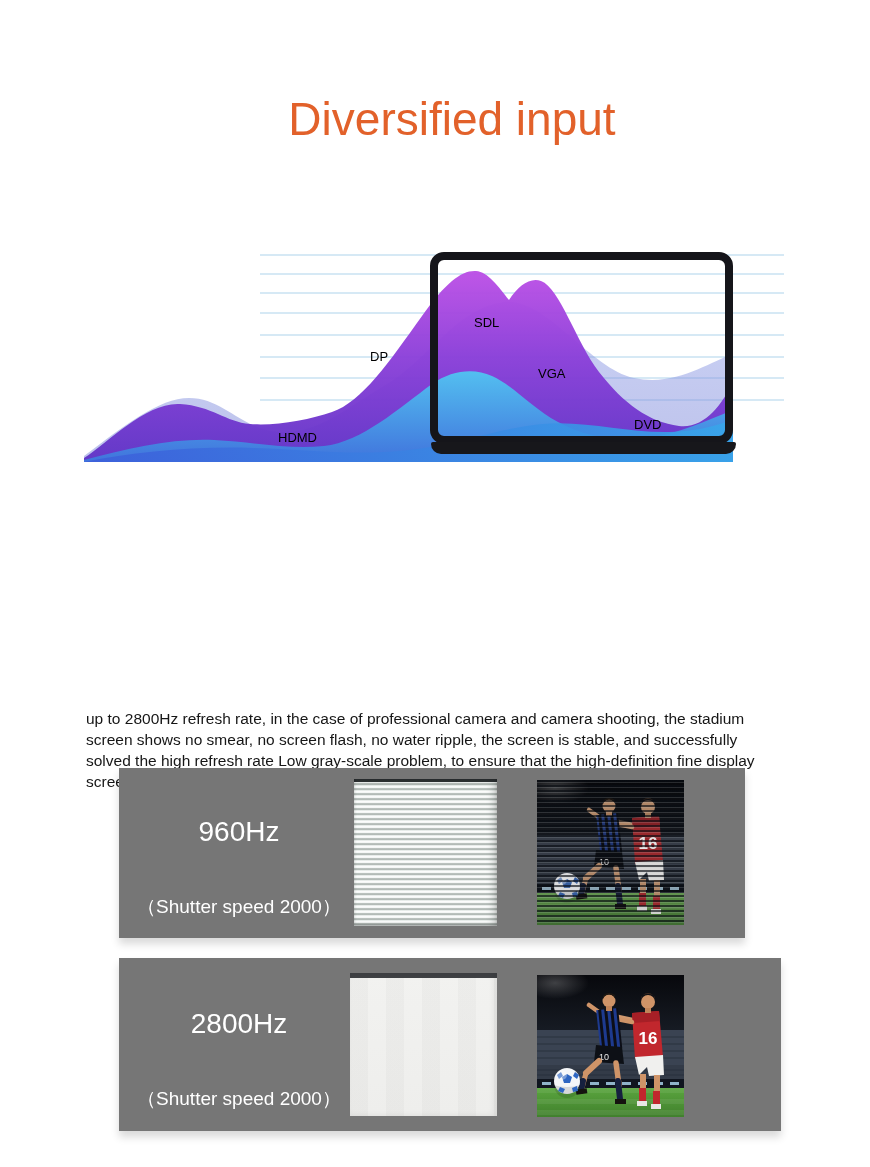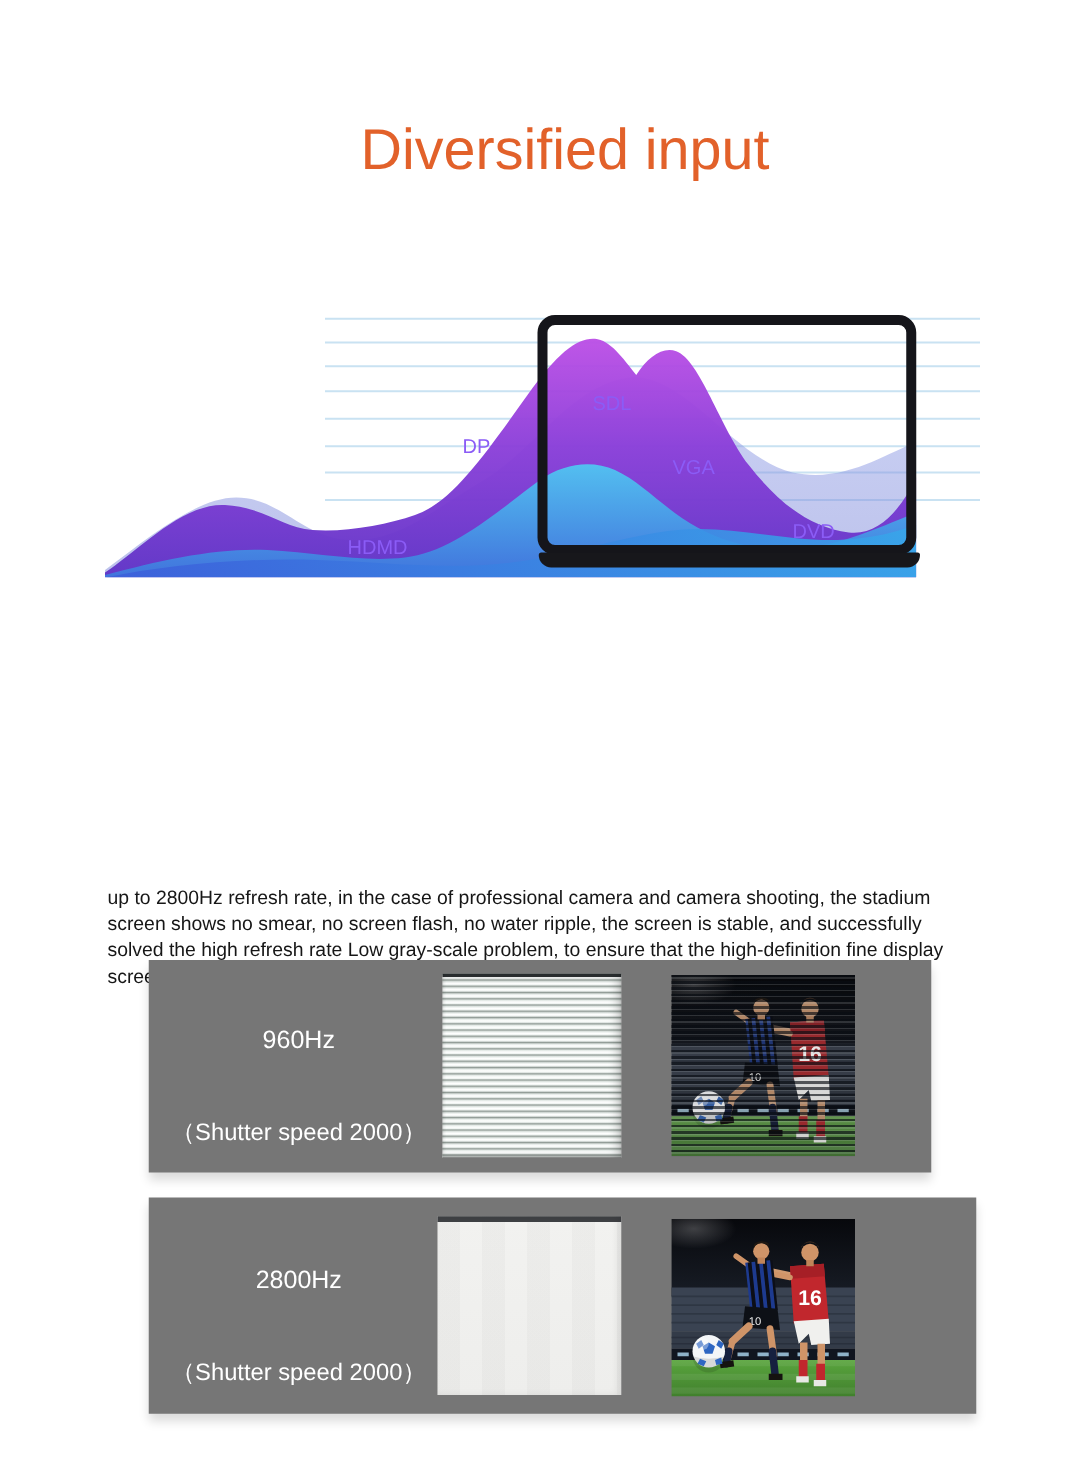--- a/index.html
+++ b/index.html
@@ -15,36 +15,36 @@
   #desc1{left:128px;top:147px;width:618px;}
   #desc2{left:86px;top:708px;width:700px;}
 
   
   #graphic{position:absolute;left:84px;top:250px;width:700px;height:212px;}
   #graphic svg{position:absolute;left:0;top:0;}
   .tablet-frame{position:absolute;left:346px;top:2px;width:287px;height:176px;
       border:8px solid #15151a;border-radius:14px;background:transparent;}
   .tablet-base{position:absolute;left:347px;top:192px;width:305px;height:12px;
       background:#17171b;border-radius:2px 2px 10px 10px;}
-  .wave-label{position:absolute;font-size:16px;color:#8b5cf6;}
+  .wave-label{position:absolute;font-size:13px;color:#000000;}
   #lbl-dp  {left:286px;top:99px;}
   #lbl-sdl {left:390px;top:65px;}
   #lbl-vga {left:454px;top:116px;}
   #lbl-hdmd{left:194px;top:180px;}
   #lbl-dvd {left:550px;top:167px;}
 
   
   .panel{position:absolute;left:119px;width:626px;background:#767676;
       box-shadow:0 6px 8px rgba(0,0,0,0.15);}
   #panel-960 {top:768px;height:170px;}
   #panel-2800{top:958px;height:173px;padding-left:36px;}
   .panel-label{position:absolute;left:0;top:0;width:240px;height:100%;
       display:flex;flex-direction:column;justify-content:center;align-items:center;
       color:#ffffff;text-align:center;}
-  .panel-freq{font-size:20px;line-height:28px;margin-top:32px;}
+  .panel-freq{font-size:28px;line-height:28px;margin-top:32px;}
   .panel-shutter{font-size:19px;line-height:26px;margin-top:48px;}
 
   .sample{position:absolute;}
   .stripes-sample{left:235px;top:11px;width:143px;height:147px;
       background:
         linear-gradient(180deg,#2e3234 0 3px,rgba(0,0,0,0) 3px),
         repeating-linear-gradient(180deg,#949e99 0px,#e3e9e6 1.3px,#ffffff 2.7px,#f0f4f2 3.8px,#949e99 5px);
       box-shadow:inset -4px 2px 7px rgba(0,0,0,0.18), inset 0 -2px 3px rgba(0,0,0,0.22);}
   .white-sample{left:231px;top:15px;width:147px;height:143px;
       background:

